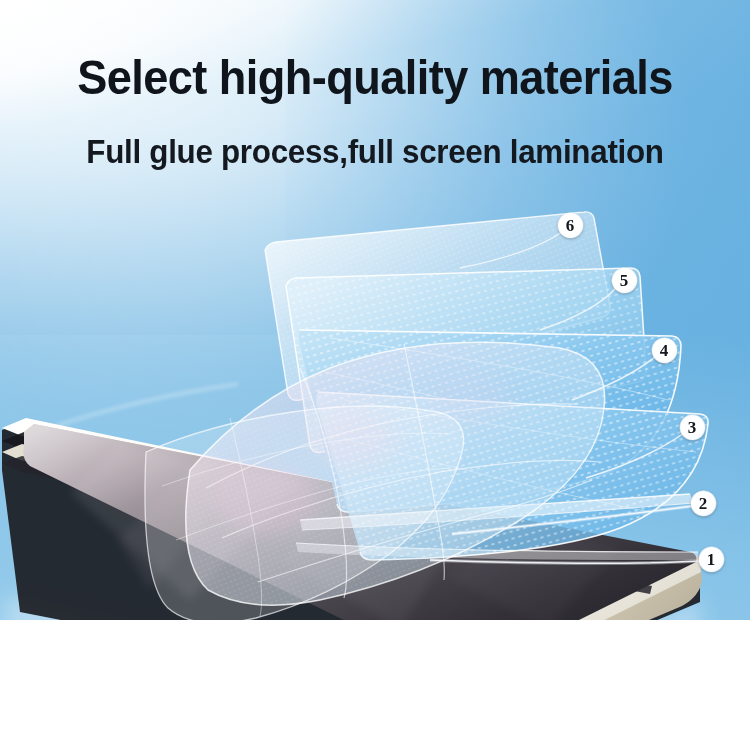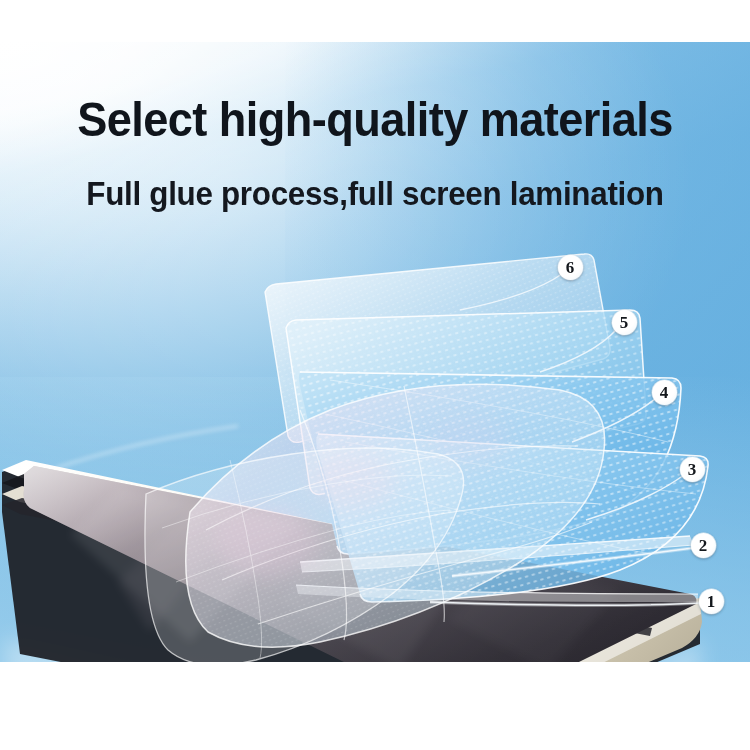--- a/index.html
+++ b/index.html
@@ -1,18 +1,18 @@
 <!DOCTYPE html>
 <html><head>
 <meta charset="utf-8">
 <style>
   html,body{margin:0;padding:0;background:#fff;}
   body{width:750px;height:750px;overflow:hidden;font-family:"Liberation Sans",sans-serif;}
 
-  #stage{position:relative;width:750px;height:620px;overflow:hidden;margin-top:42px;}
+  #stage{position:relative;width:750px;height:620px;overflow:hidden;}
 
   
   .bg-base{position:absolute;inset:0;
     background:
       radial-gradient(120% 90% at 0% 0%, #ffffff 0%, #f3f9fd 14%, #d5eaf7 30%, #a8d3ee 52%, #7ebde4 74%, #67b0dd 100%);
   }
   .bg-tint{position:absolute;inset:0;
     background:linear-gradient(168deg,
       rgba(255,255,255,0.92) 0%,
       rgba(255,255,255,0.55) 9%,

